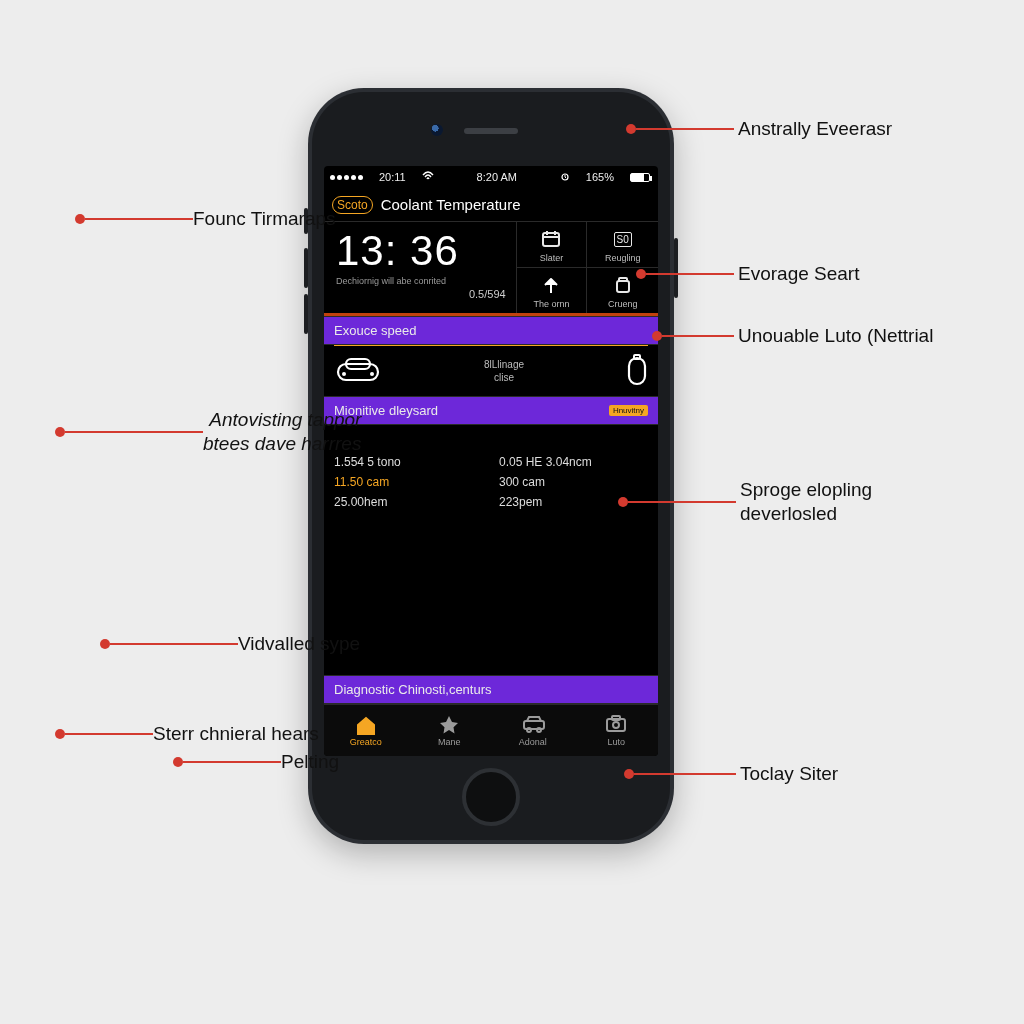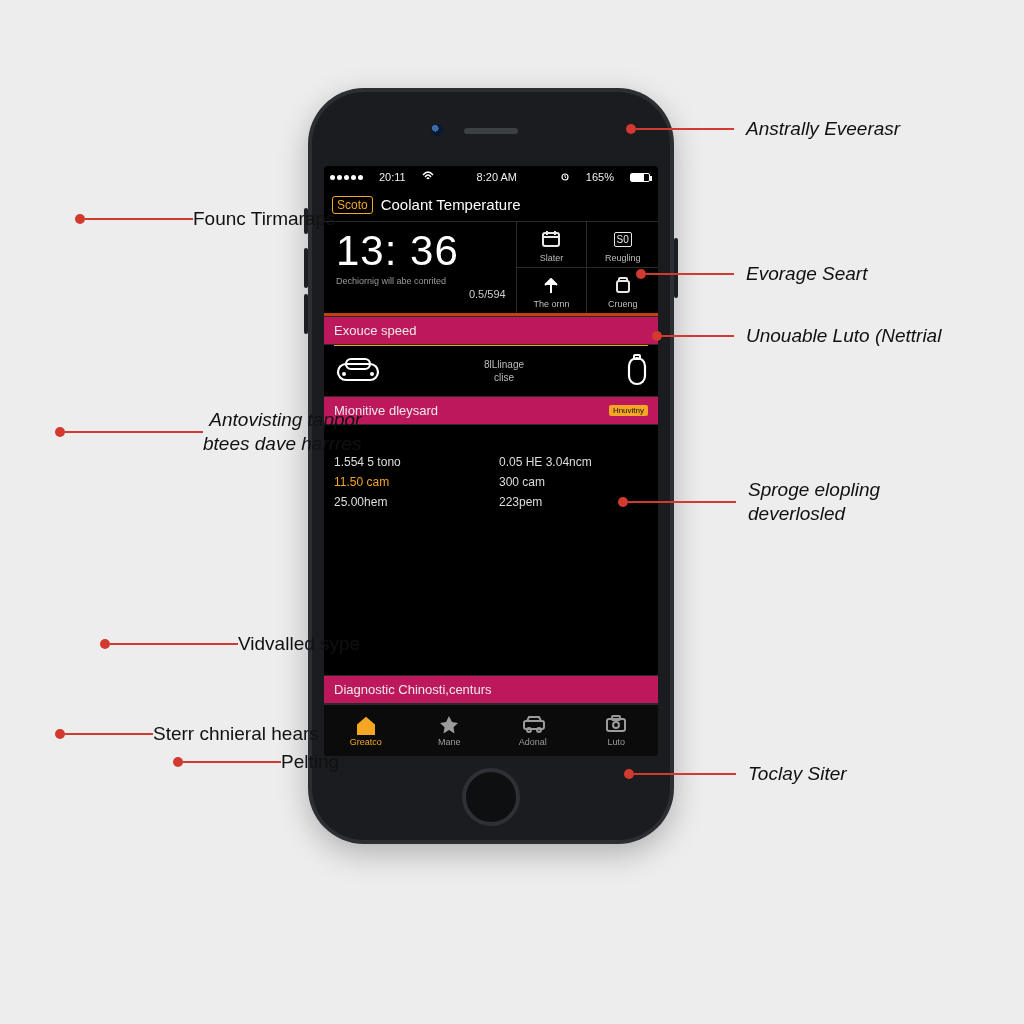--- a/index.html
+++ b/index.html
@@ -69,21 +69,21 @@
   .batt{display:inline-block;width:20px;height:9px;border:1px solid #fff;border-radius:2px;position:relative;}
   .batt::after{content:"";position:absolute;right:-3px;top:2px;width:2px;height:5px;background:#fff;}
   .batt i{display:block;height:100%;width:70%;background:#fff;}
 
   
   .app-header{
     display:flex;align-items:center;gap:8px;height:34px;padding:0 8px;
     border-bottom:1px solid #2a2a2a;font-size:15px;
   }
   .back-badge{
-    color:#f5a623;border:1px solid #f5a623;border-radius:3px;
+    color:#f5a623;border:1px solid #f5a623;border-radius:9px;
     padding:1px 4px;font-size:12px;
   }
   .app-title{font-weight:500;}
 
   
   .clockrow{display:flex;border-bottom:3px solid #c2410c;}
   .clock{
     flex:1.2;padding:8px 10px 8px 12px;border-right:1px solid #2a2a2a;
   }
   .clock-big{font-size:42px;font-weight:500;letter-spacing:1px;line-height:1;}
@@ -98,21 +98,21 @@
     padding:6px 0 4px;font-size:9px;color:#bdbdbd;gap:3px;
   }
   .tile:last-child,.tile:nth-child(2){border-right:none;}
   .tile:nth-child(3),.tile:nth-child(4){border-bottom:none;}
   .tile .ic{width:22px;height:22px;display:flex;align-items:center;justify-content:center;}
   .ic svg{stroke:#e8e8e8;fill:none;stroke-width:2;}
   .so-box{border:1.5px solid #e8e8e8;border-radius:2px;font-size:10px;padding:1px 2px;color:#e8e8e8;}
 
   
   .sect{
-    background:#be185d;border-top:1px solid #2a2a2a;border-bottom:1px solid #2a2a2a;
+    background:#6d28d9;border-top:1px solid #2a2a2a;border-bottom:1px solid #2a2a2a;
     padding:6px 10px;font-size:13px;color:#eaeaea;
     display:flex;justify-content:space-between;align-items:center;
   }
   .orange-line{height:1px;background:#f5a623;margin:0 10px;}
   .badge{background:#f5a623;color:#111;font-size:8px;padding:1px 4px;border-radius:2px;}
 
   
   .speedpanel{padding:8px 10px;}
   .speed-row1{display:flex;align-items:center;justify-content:space-between;}
   .car-ic{width:48px;height:30px;}
@@ -144,21 +144,21 @@
     position:absolute;
     display:flex;align-items:center;gap:0;
     font-size:19px;color:#111;
   }
   .callout.right{flex-direction:row;}
   .callout.left{flex-direction:row-reverse;}
   .callout .line{height:2px;background:#d33a2f;position:relative;}
   .callout .dot{width:10px;height:10px;border-radius:50%;background:#d33a2f;}
   .callout .txt{white-space:pre-line;line-height:1.25;}
   .callout.left .txt{text-align:right;margin-right:6px;}
-  .callout.right .txt{text-align:left;margin-left:12px;font-style:italic;}
+  .callout.right .txt{text-align:left;margin-left:4px;}
 
 </style>
 </head>
 <body>
 
 <div class="phone">
   <div class="side-btn pwr"></div>
   <div class="side-btn mute"></div>
   <div class="side-btn vol1"></div>
   <div class="side-btn vol2"></div>

